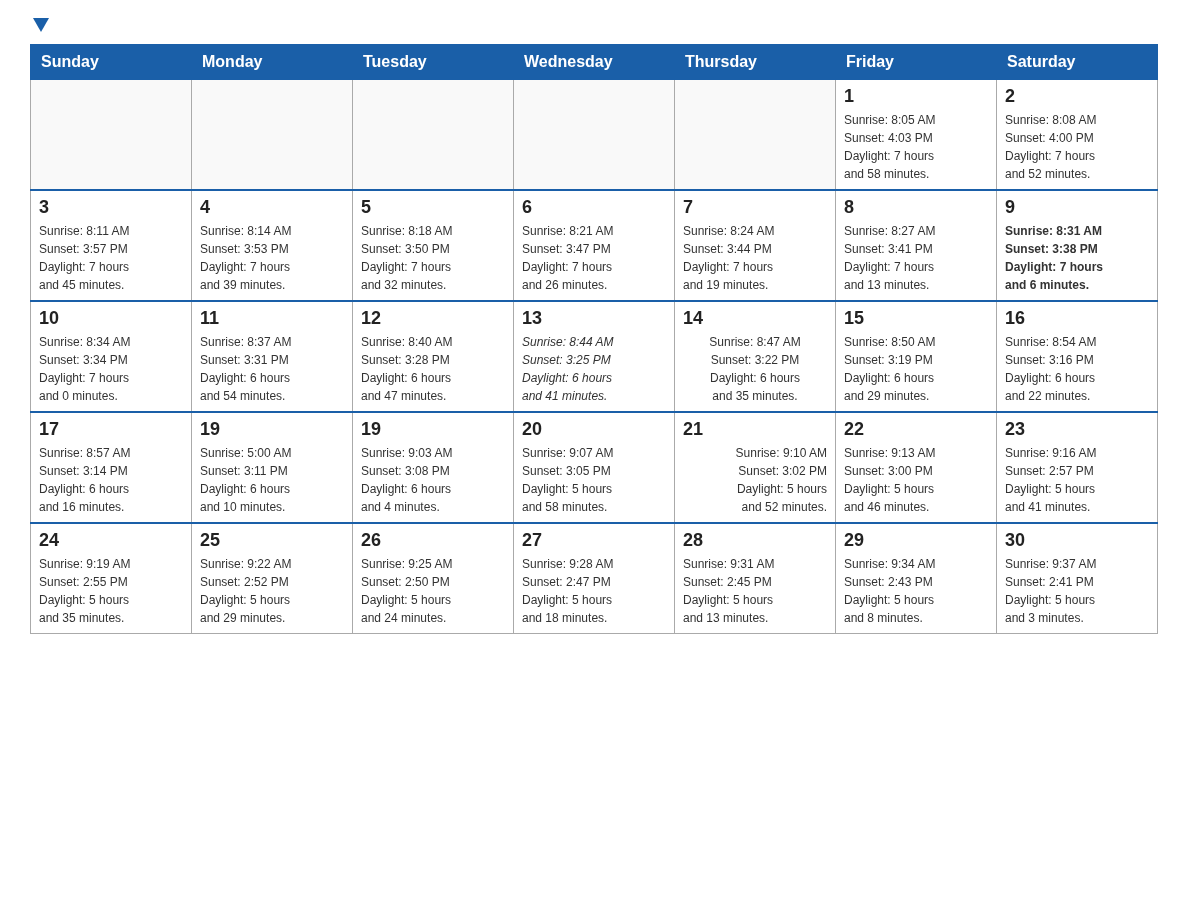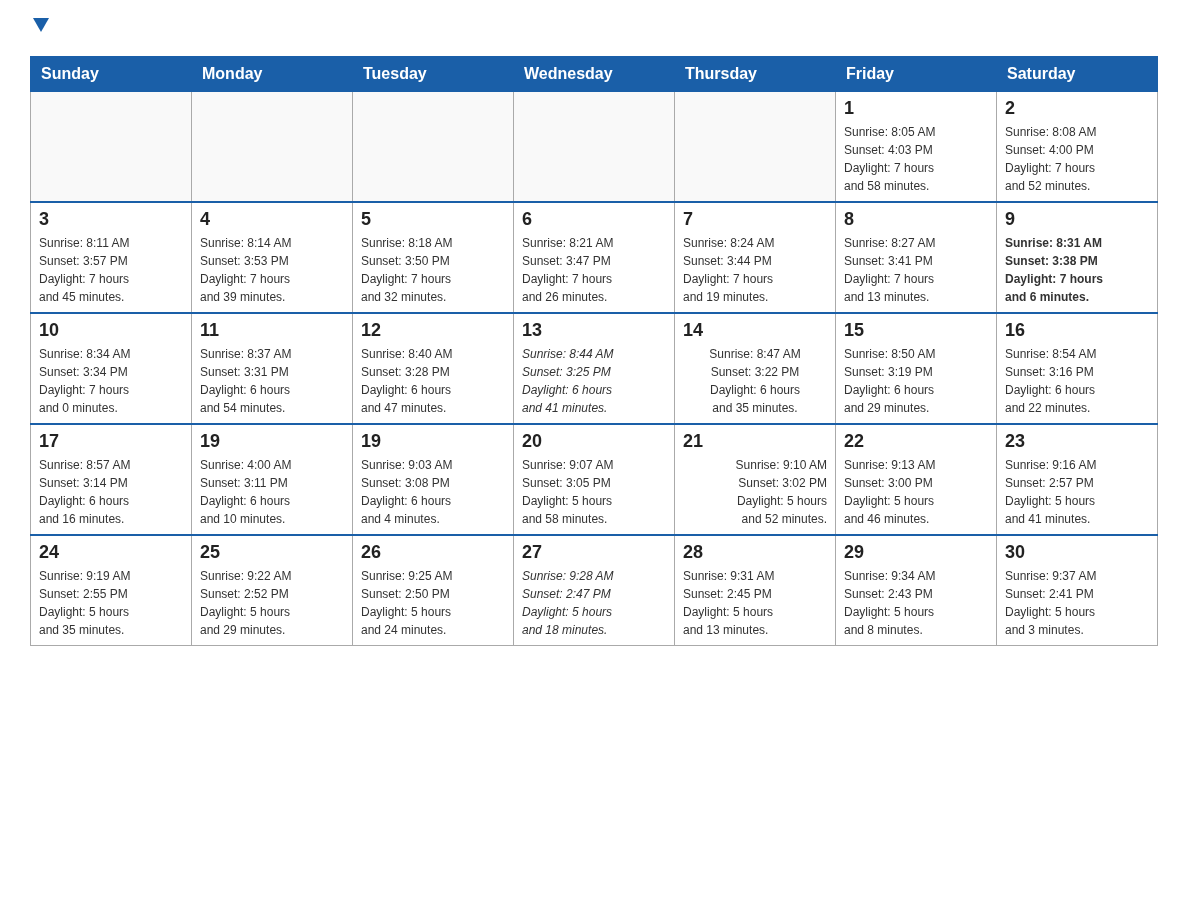--- a/index.html
+++ b/index.html
@@ -55,21 +55,21 @@
       line-height: 1.1;
     }
     .location {
       font-size: 22px;
       color: #555;
       margin-top: 4px;
     }
     .calendar {
       width: 100%;
       border-collapse: collapse;
-      margin-top: 22px;
+      margin-top: 10px;
     }
     .calendar th {
       background: #1a5fa8;
       color: #fff;
       font-size: 16px;
       font-weight: bold;
       padding: 8px 10px;
       text-align: left;
       border: 1px solid #1a5fa8;
     }
@@ -257,21 +257,21 @@
       <tr class="row-separator">
         <td>
           <span class="day-num">17</span>
           <div class="day-info" style="white-space: pre-line;">Sunrise: 8:57 AM
 Sunset: 3:14 PM
 Daylight: 6 hours
 and 16 minutes.</div>
         </td>
         <td>
           <span class="day-num">19</span>
-          <div class="day-info" style="white-space: pre-line;">Sunrise: 4:00 AM
+          <div class="day-info" style="white-space: pre-line;">Sunrise: 5:00 AM
 Sunset: 3:11 PM
 Daylight: 6 hours
 and 10 minutes.</div>
         </td>
         <td>
           <span class="day-num">19</span>
           <div class="day-info" style="white-space: pre-line;">Sunrise: 9:03 AM
 Sunset: 3:08 PM
 Daylight: 6 hours
 and 4 minutes.</div>
@@ -322,21 +322,21 @@
         </td>
         <td>
           <span class="day-num">26</span>
           <div class="day-info" style="white-space: pre-line;">Sunrise: 9:25 AM
 Sunset: 2:50 PM
 Daylight: 5 hours
 and 24 minutes.</div>
         </td>
         <td>
           <span class="day-num">27</span>
-          <div class="day-info" style="white-space: pre-line; font-style: italic;">Sunrise: 9:28 AM
+          <div class="day-info" style="white-space: pre-line;">Sunrise: 9:28 AM
 Sunset: 2:47 PM
 Daylight: 5 hours
 and 18 minutes.</div>
         </td>
         <td>
           <span class="day-num">28</span>
           <div class="day-info" style="white-space: pre-line;">Sunrise: 9:31 AM
 Sunset: 2:45 PM
 Daylight: 5 hours
 and 13 minutes.</div>

